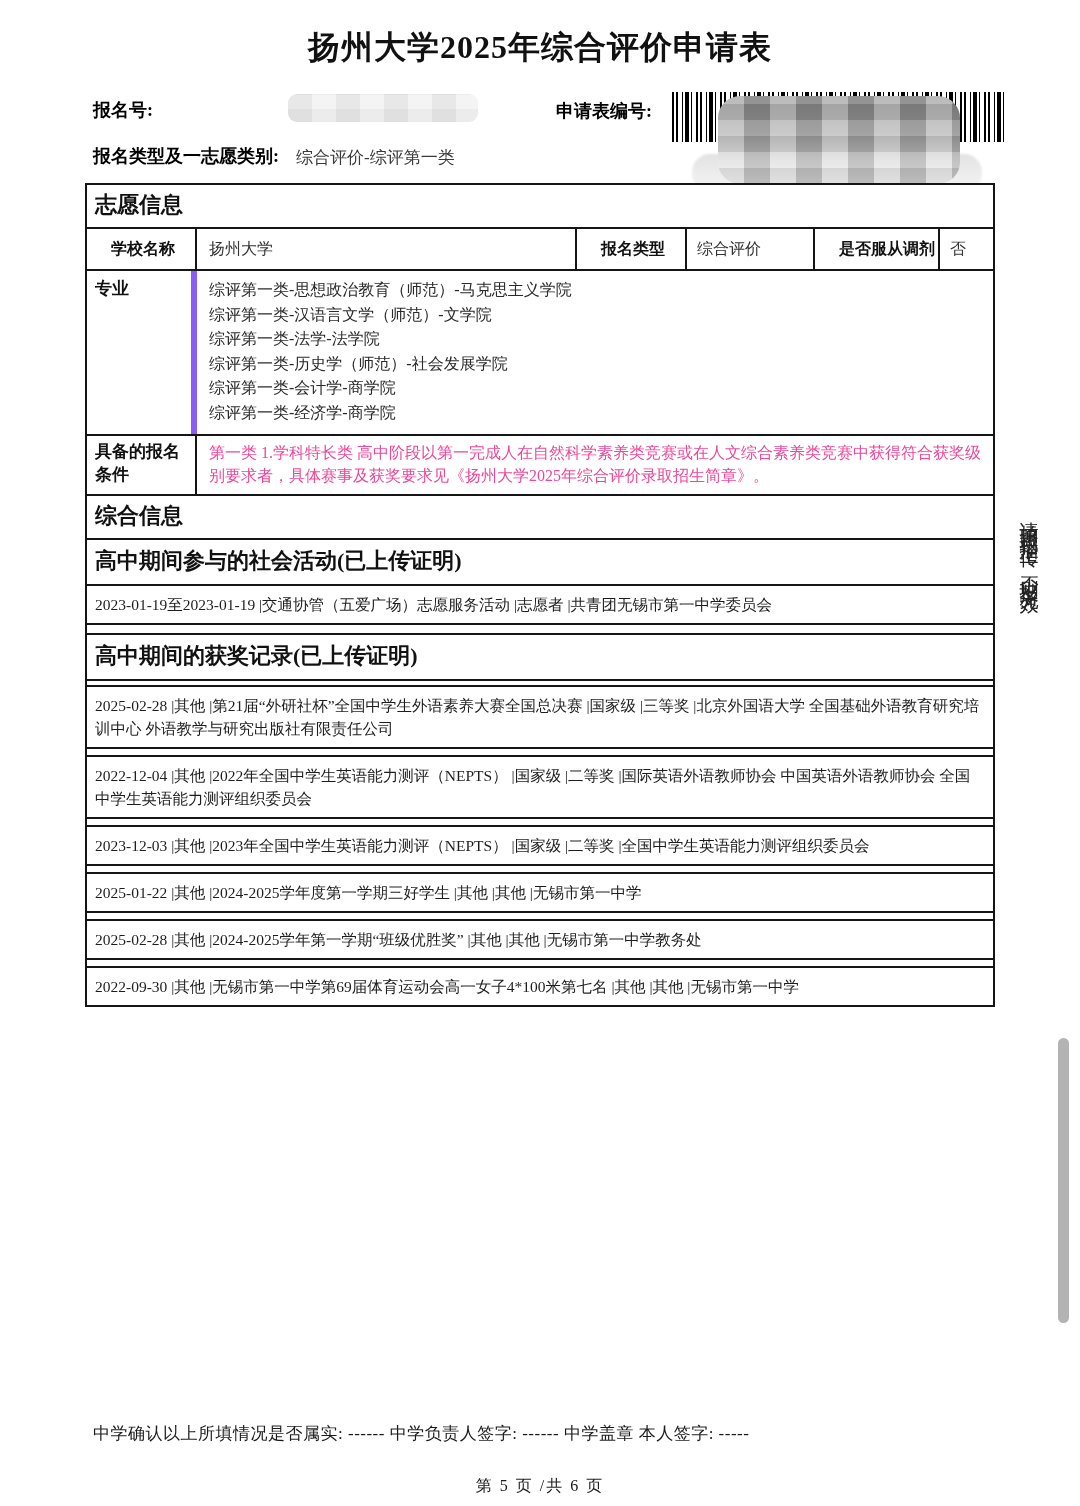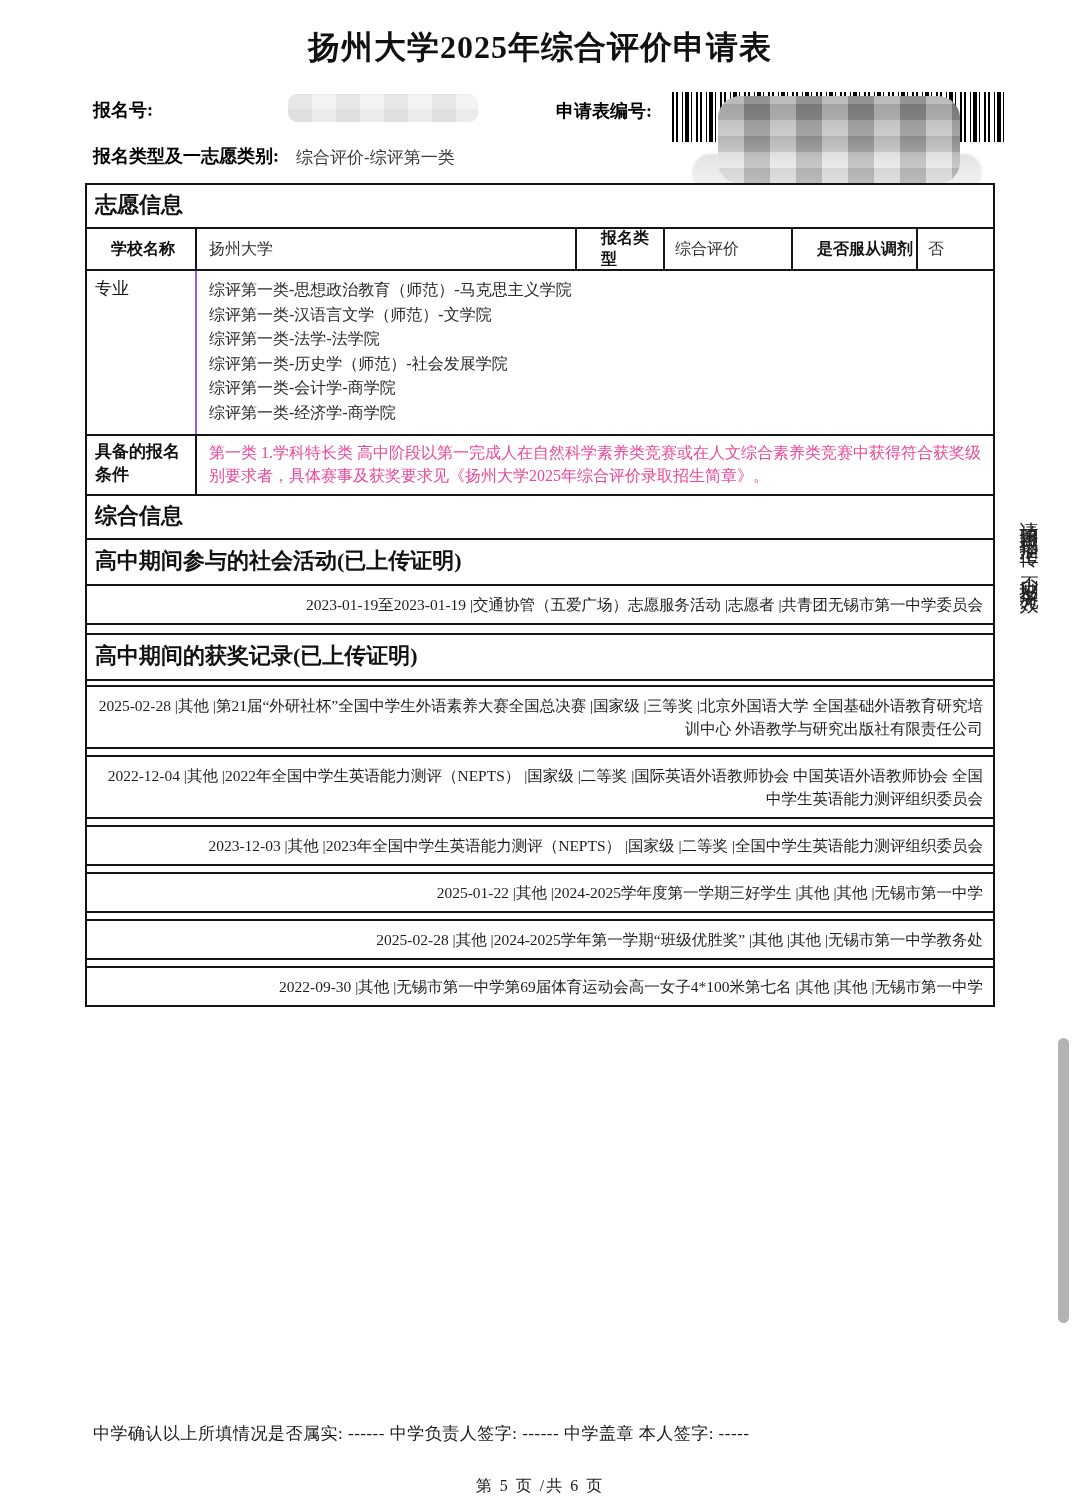--- a/index.html
+++ b/index.html
@@ -66,33 +66,32 @@
   .sub-title {
     font-size:22px; font-weight:bold; padding:6px 8px 8px 8px;
     border-bottom:2px solid #151515;
   }
   .school-row { display:flex; height:42px; border-bottom:2px solid #151515; align-items:stretch; }
   .school-row > div { display:flex; align-items:center; }
   .cell-label { font-weight:bold; font-size:16px; padding-left:24px; }
   .cell-value { font-size:16px; color:#333; }
   .bdr { border-right:2px solid #151515; }
   .c1 { width:110px; } .c2 { width:380px; padding-left:12px; }
-  .c3 { width:88px; } .c4 { width:128px; padding-left:10px; }
+  .c3 { width:110px; } .c4 { width:128px; padding-left:10px; }
   .c5 { width:125px; } .c6 { flex:1; padding-left:10px; }
   .majors-row { display:flex; border-bottom:2px solid #151515; }
-  .majors-label { width:110px; border-right:2px solid #8b5cf6; font-weight:normal; font-size:17px; padding:6px 0 0 8px; }
+  .majors-label { width:110px; border-right:6px solid #8b5cf6; font-weight:bold; font-size:17px; padding:6px 0 0 8px; }
   .majors-list { flex:1; padding:7px 8px 9px 12px; }
   .majors-list div { font-size:16px; color:#2a2a2a; line-height:24.5px; }
   .cond-row { display:flex; border-bottom:2px solid #151515; }
   .cond-label { width:110px; border-right:2px solid #151515; font-weight:bold; font-size:17px; line-height:23px; padding:4px 10px 0 8px; }
   .cond-text { flex:1; font-size:16px; color:#ec4899; line-height:23px; padding:5px 10px 7px 12px; }
   .record {
     font-size:15.5px; color:#1d1d1d; line-height:23px;
     padding:7px 10px 7px 8px;
-    text-align:right;
   }
   .record.single { border-bottom:2px solid #151515; }
   .gap8 { height:8px; }
   .award-row {
     border-top:2px solid #151515; border-bottom:2px solid #151515;
     margin-top:6px;
   }
   .award-row.first { margin-top:4px; }
   .award-row.last { border-bottom:none; margin-bottom:0; }
   .side-note {

